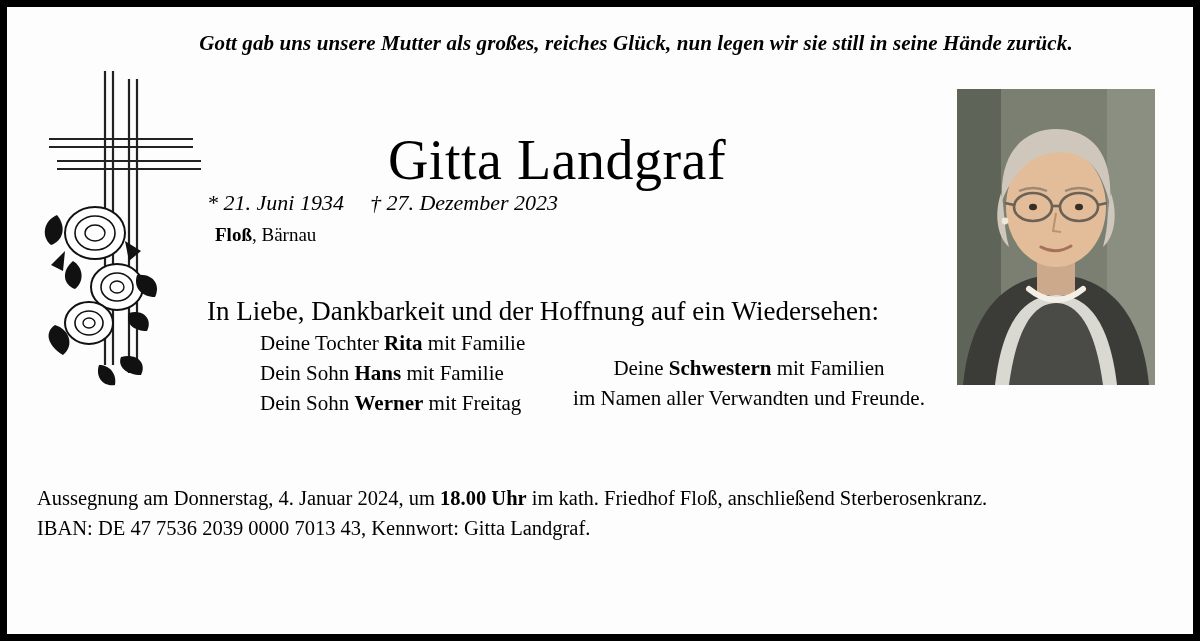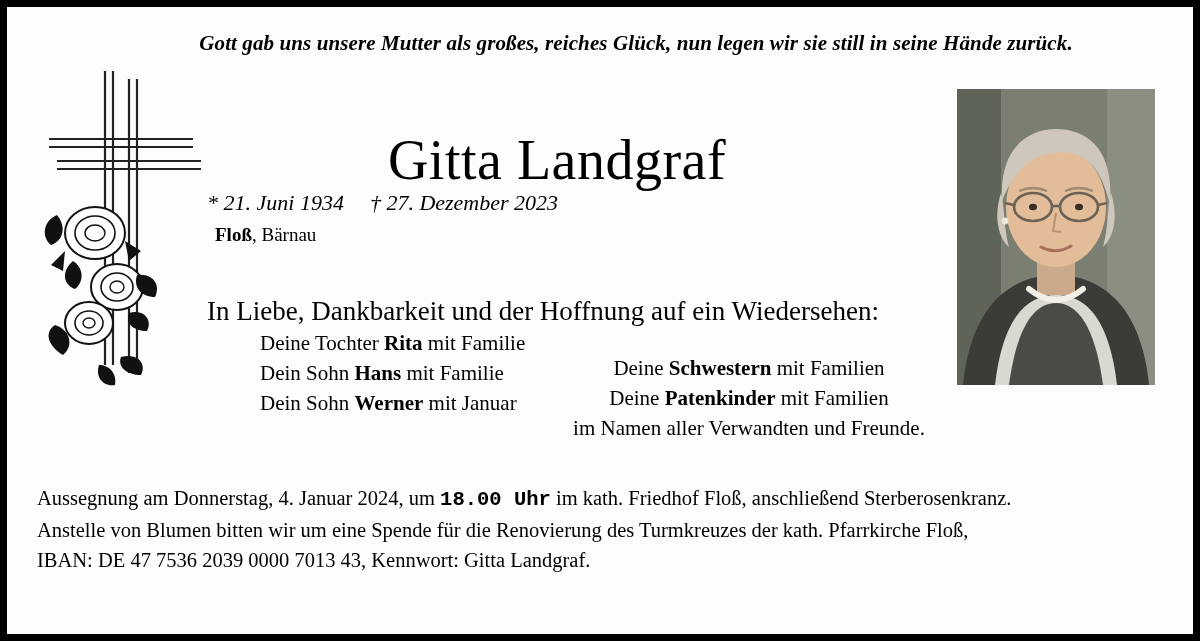--- a/index.html
+++ b/index.html
@@ -133,21 +133,21 @@
   
   .footer {
     position: absolute;
     left: 30px;
     right: 24px;
     top: 476px;
     font-size: 20.5px;
     line-height: 1.47;
   }
   .footer div { white-space: nowrap; }
-  .footer b { font-weight: bold; font-family: Liberation Mono, monospace; }
+  .footer b { font-weight: bold; }
 </style>
 </head>
 <body>
 
 <div class="notice">
   <div class="inner">
 
     <div class="motto">Gott gab uns unsere Mutter als großes, reiches Glück, nun legen wir sie still in seine Hände zurück.</div>
 
     <div class="emblem">
@@ -241,29 +241,27 @@
     <div class="place">
       <b>Floß</b><span>, Bärnau</span>
     </div>
 
     <div class="intro">In Liebe, Dankbarkeit und der Hoffnung auf ein Wiedersehen:</div>
 
     <div class="families">
       <div class="fam-col-left">
         <div><span>Deine Tochter </span><b>Rita</b><span> mit Familie</span></div>
         <div><span>Dein Sohn </span><b>Hans</b><span> mit Familie</span></div>
-        <div><span>Dein Sohn </span><b>Werner</b><span> mit Januar</span></div>
+        <div><span>Dein Sohn </span><b>Werner</b><span> mit Freitag</span></div>
       </div>
       <div class="fam-col-right">
         <div><span>Deine </span><b>Schwestern</b><span> mit Familien</span></div>
-        <div><span>Deine </span><b>Patenkinder</b><span> mit Familien</span></div>
         <div><span>im Namen aller Verwandten und Freunde.</span><b></b><span></span></div>
       </div>
     </div>
 
     <div class="footer">
       <div><span>Aussegnung am Donnerstag, 4. Januar 2024, um </span><b>18.00 Uhr</b><span> im kath. Friedhof Floß, anschließend Sterberosenkranz.</span></div>
-      <div><span>Anstelle von Blumen bitten wir um eine Spende für die Renovierung des Turmkreuzes der kath. Pfarrkirche Floß,</span></div>
       <div><span>IBAN: DE 47 7536 2039 0000 7013 43, Kennwort: Gitta Landgraf.</span></div>
     </div>
 
   </div>
 </div>
 
 </body></html>

